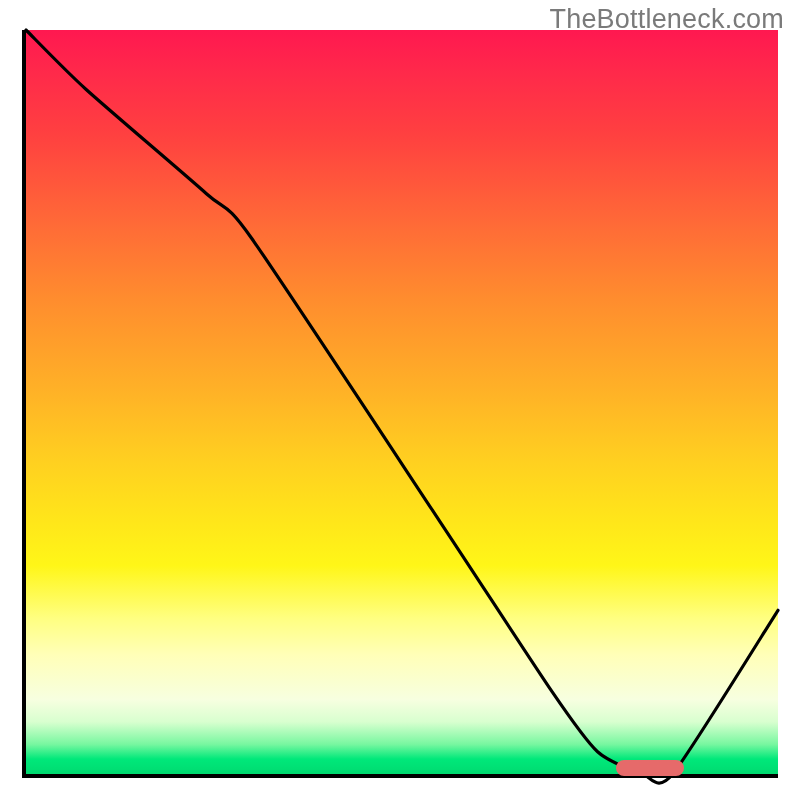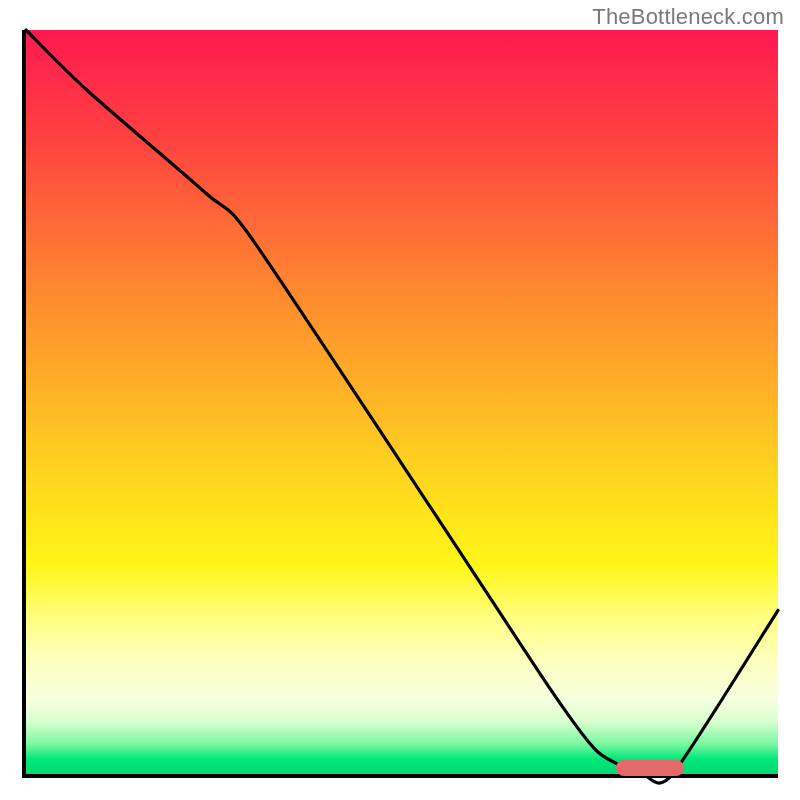--- a/index.html
+++ b/index.html
@@ -8,21 +8,21 @@
     height: 800px;
     background: #ffffff;
     position: relative;
     font-family: Arial, Helvetica, sans-serif;
     overflow: hidden;
   }
   .watermark {
     position: absolute;
     top: 4px;
     right: 16px;
-    font-size: 22px;
+    font-size: 27px;
     color: #7a7a7a;
     font-weight: 400;
     letter-spacing: 0.2px;
     margin-left: 11px;
   }
   .plot-area {
     position: absolute;
     left: 22px;
     top: 30px;
     width: 756px;

